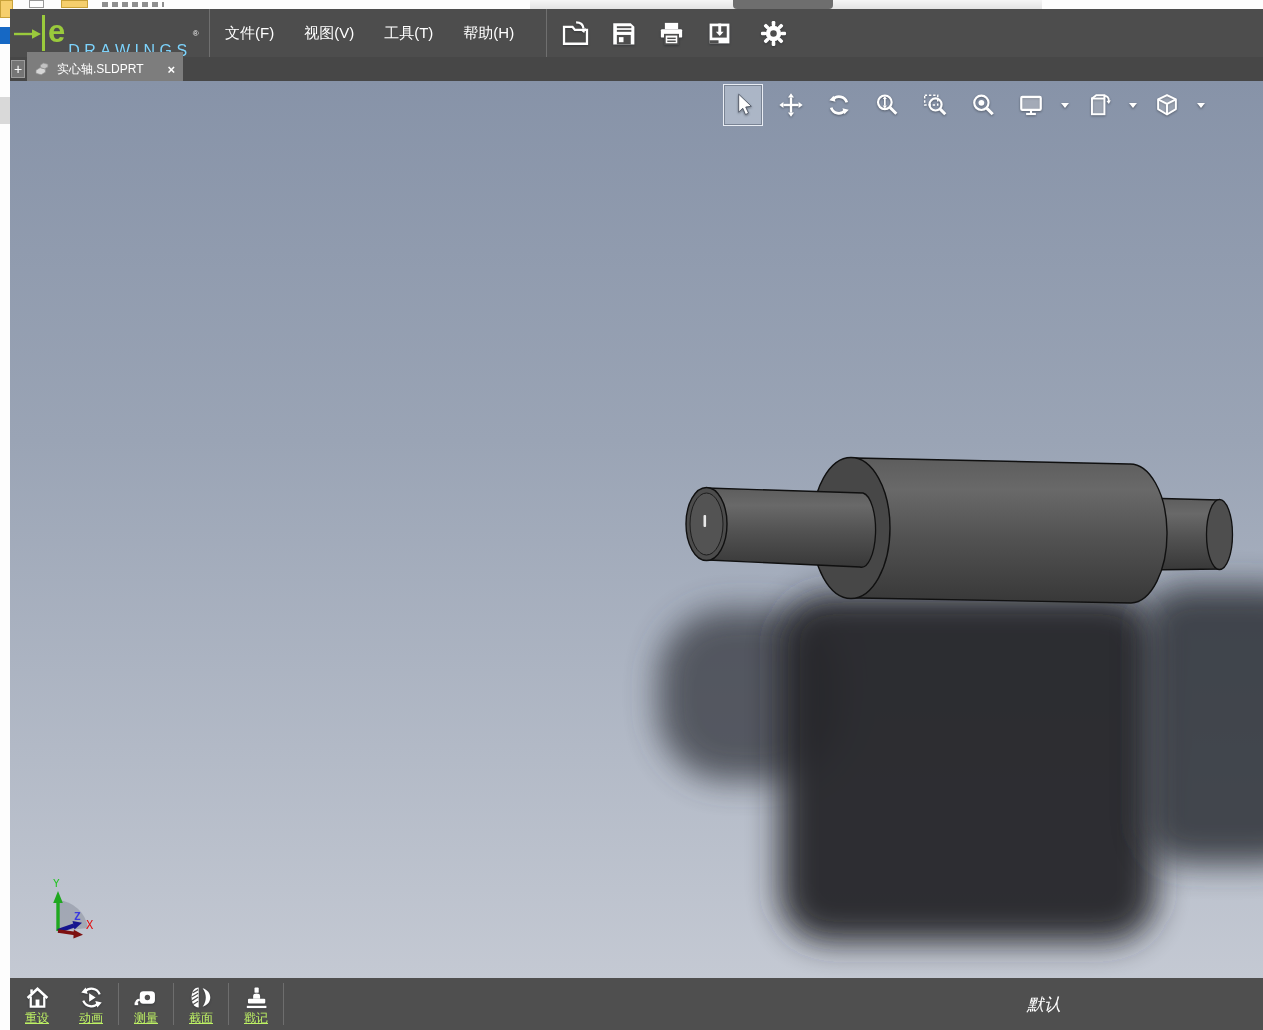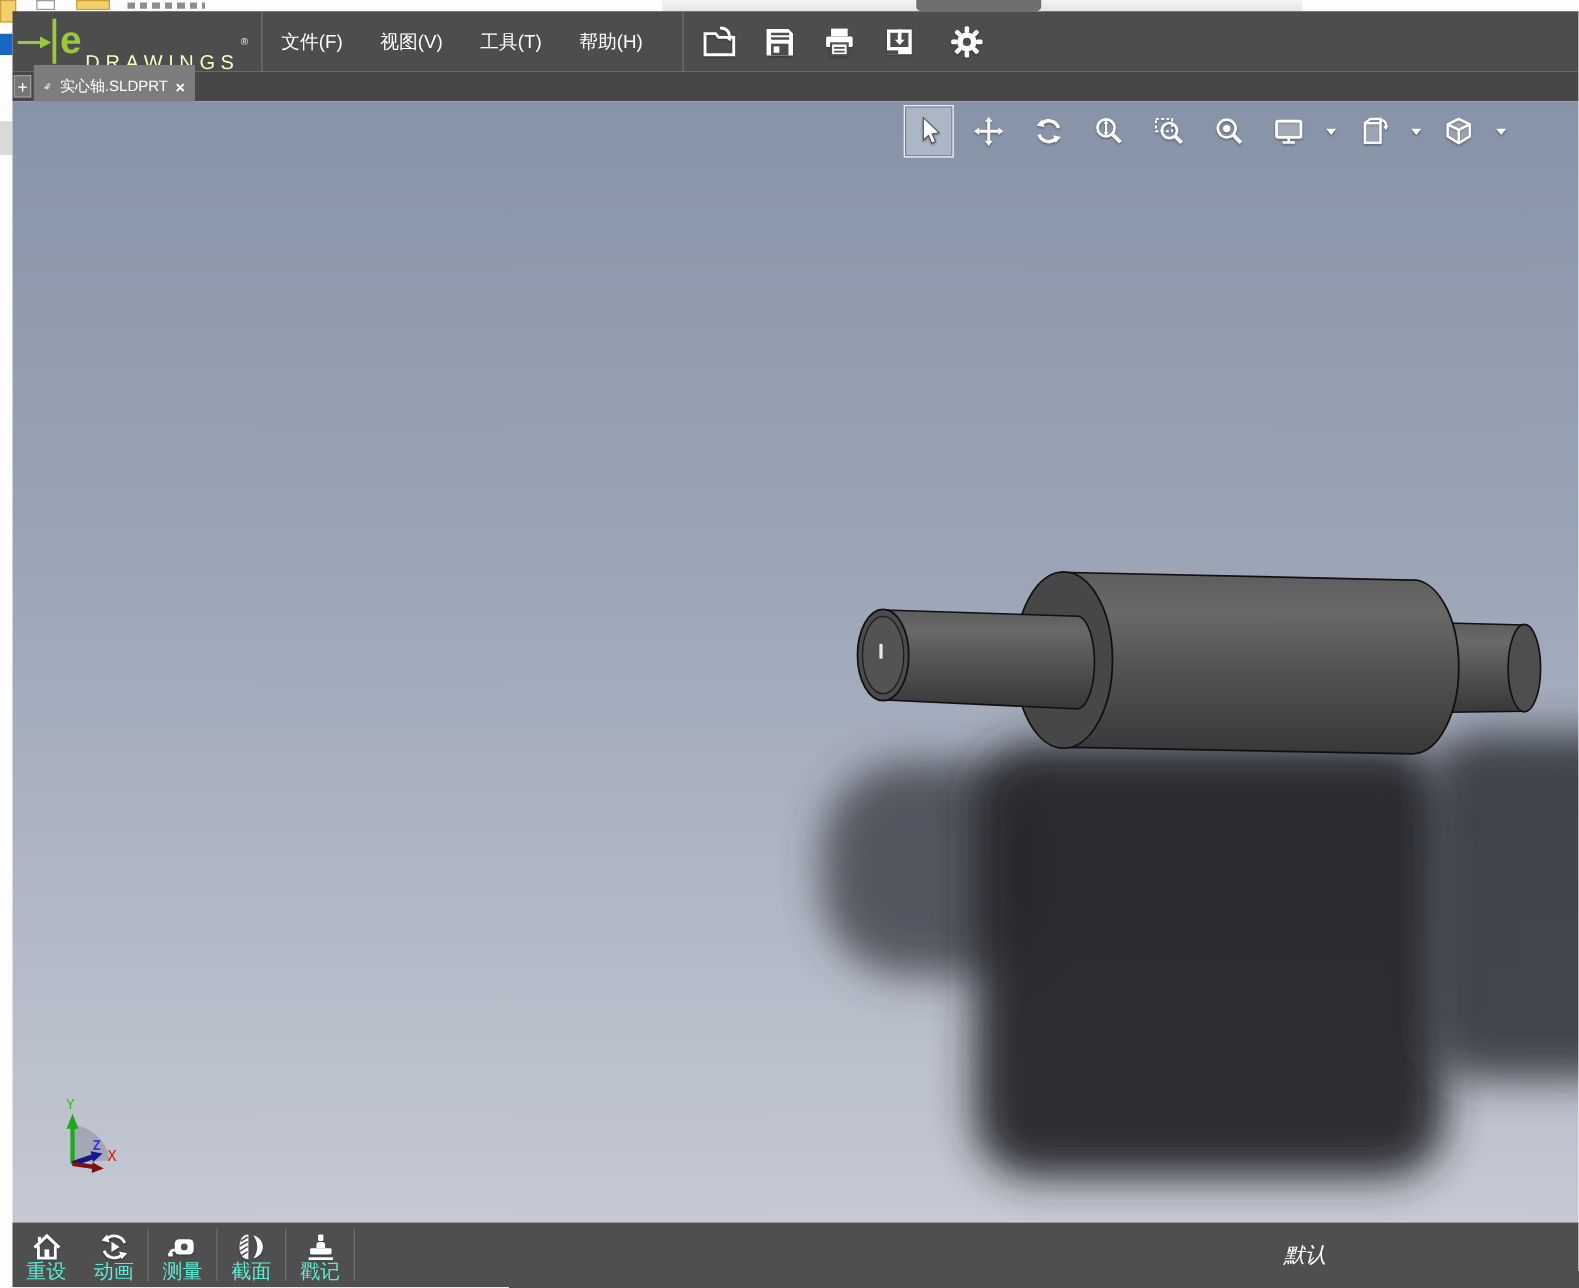--- a/index.html
+++ b/index.html
@@ -20,33 +20,33 @@
 
   
   .app { position:absolute; left:10px; top:9px; width:1253px; height:1021px; }
 
   
   .menubar { height:48px; background:#4d4d4d; display:flex; align-items:center; }
   .logo { display:flex; align-items:center; height:48px; padding-left:4px; width:199px; box-sizing:border-box; }
   .logo-arrow { margin-top:2px; }
   .logo-bar { width:3px; height:36px; background:#9aca3c; margin:0 2px 0 0; }
   .logo-e { color:#9aca3c; font-size:31px; font-weight:bold; line-height:1; margin:0 3px 4px 1px; }
-  .logo-text { color:#fef9c3; font-size:16px; letter-spacing:4.5px; font-weight:400;margin-top:36px; }
+  .logo-text { color:#7dd3fc; font-size:16px; letter-spacing:4.5px; font-weight:400;margin-top:36px; }
   .logo-reg { color:#f2f2f2; font-size:8px; vertical-align:top; margin-left:1px; }
   .m-sep { width:1px; height:48px; background:#6f6f6f; }
   .menu-item { color:#fff; font-size:15px; padding:12px 15px; height:48px; display:flex; align-items:center; cursor:default; }
   .actions { display:flex; align-items:center; margin-left:13px; gap:18px; }
   .act { width:30px; height:30px; display:flex; align-items:center; justify-content:center; }
   .ico { filter:drop-shadow(0 1px 1px rgba(25,28,35,.45)); }
 
   
   .tabbar { height:24px; background:#474747; display:flex; align-items:center; }
   .newtab { width:14px; height:18px; margin-left:1px; background:#757575; border:1px solid #9c9c9c;
             color:#fff; font-size:14px; line-height:16px; text-align:center; box-sizing:border-box; }
-  .tab { width:129px; height:24px; margin-left:2px; background:#7d7d7d; display:flex; align-items:center;
+  .tab { width:156px; height:24px; margin-left:2px; background:#7d7d7d; display:flex; align-items:center;
          padding:17px 8px; box-sizing:border-box; gap:6px; }
   .tab-label { color:#fff; font-size:12px; white-space:nowrap; }
   .tab-close { color:#fff; font-size:13px; margin-left:auto; font-weight:bold; }
 
   
   .viewport { position:relative; height:897px; background:linear-gradient(#8793a8 0%, #9aa4b5 40%, #c4c9d3 100%); overflow:hidden; }
   .scene { position:absolute; left:0; top:0; }
 
   
   .vtoolbar { position:absolute; left:713px; top:3px; display:flex; align-items:center; gap:8px; }
@@ -54,21 +54,21 @@
   .vt-tool.selected { background:rgba(200,209,223,.55); border:1px solid #e9edf4; box-shadow:inset 0 0 0 1px rgba(80,90,105,.55); box-sizing:border-box; }
   .caret { width:12px; display:flex; justify-content:center; }
   .caret i { width:0; height:0; border-left:4.5px solid transparent; border-right:4.5px solid transparent; border-top:5.5px solid #fff;
              filter:drop-shadow(0 1px 1px rgba(25,28,35,.5)); }
 
   .triad { position:absolute; left:34px; top:795px; }
 
   
   .bottombar { height:52px; background:#4f4f4f; display:flex; align-items:stretch; position:relative; }
   .btool { width:54px; display:flex; flex-direction:column; align-items:center; justify-content:center; gap:1px; }
-  .btool span { color:#5eead4; font-size:16px; line-height:12px; }
+  .btool span { color:#bef264; font-size:12px; line-height:12px;text-decoration:underline; }
   .bsep { width:1px; background:#6e6e6e; margin:5px 0; }
   .config-label { position:absolute; left:1017px; top:50%; transform:translateY(-50%); color:#ffffff; font-size:17px;font-style:italic; }
 </style>
 </head>
 <body>
 
 <div class="screen">
 
   <div class="bg-folder1"></div>
   <div class="bg-doc"></div>

